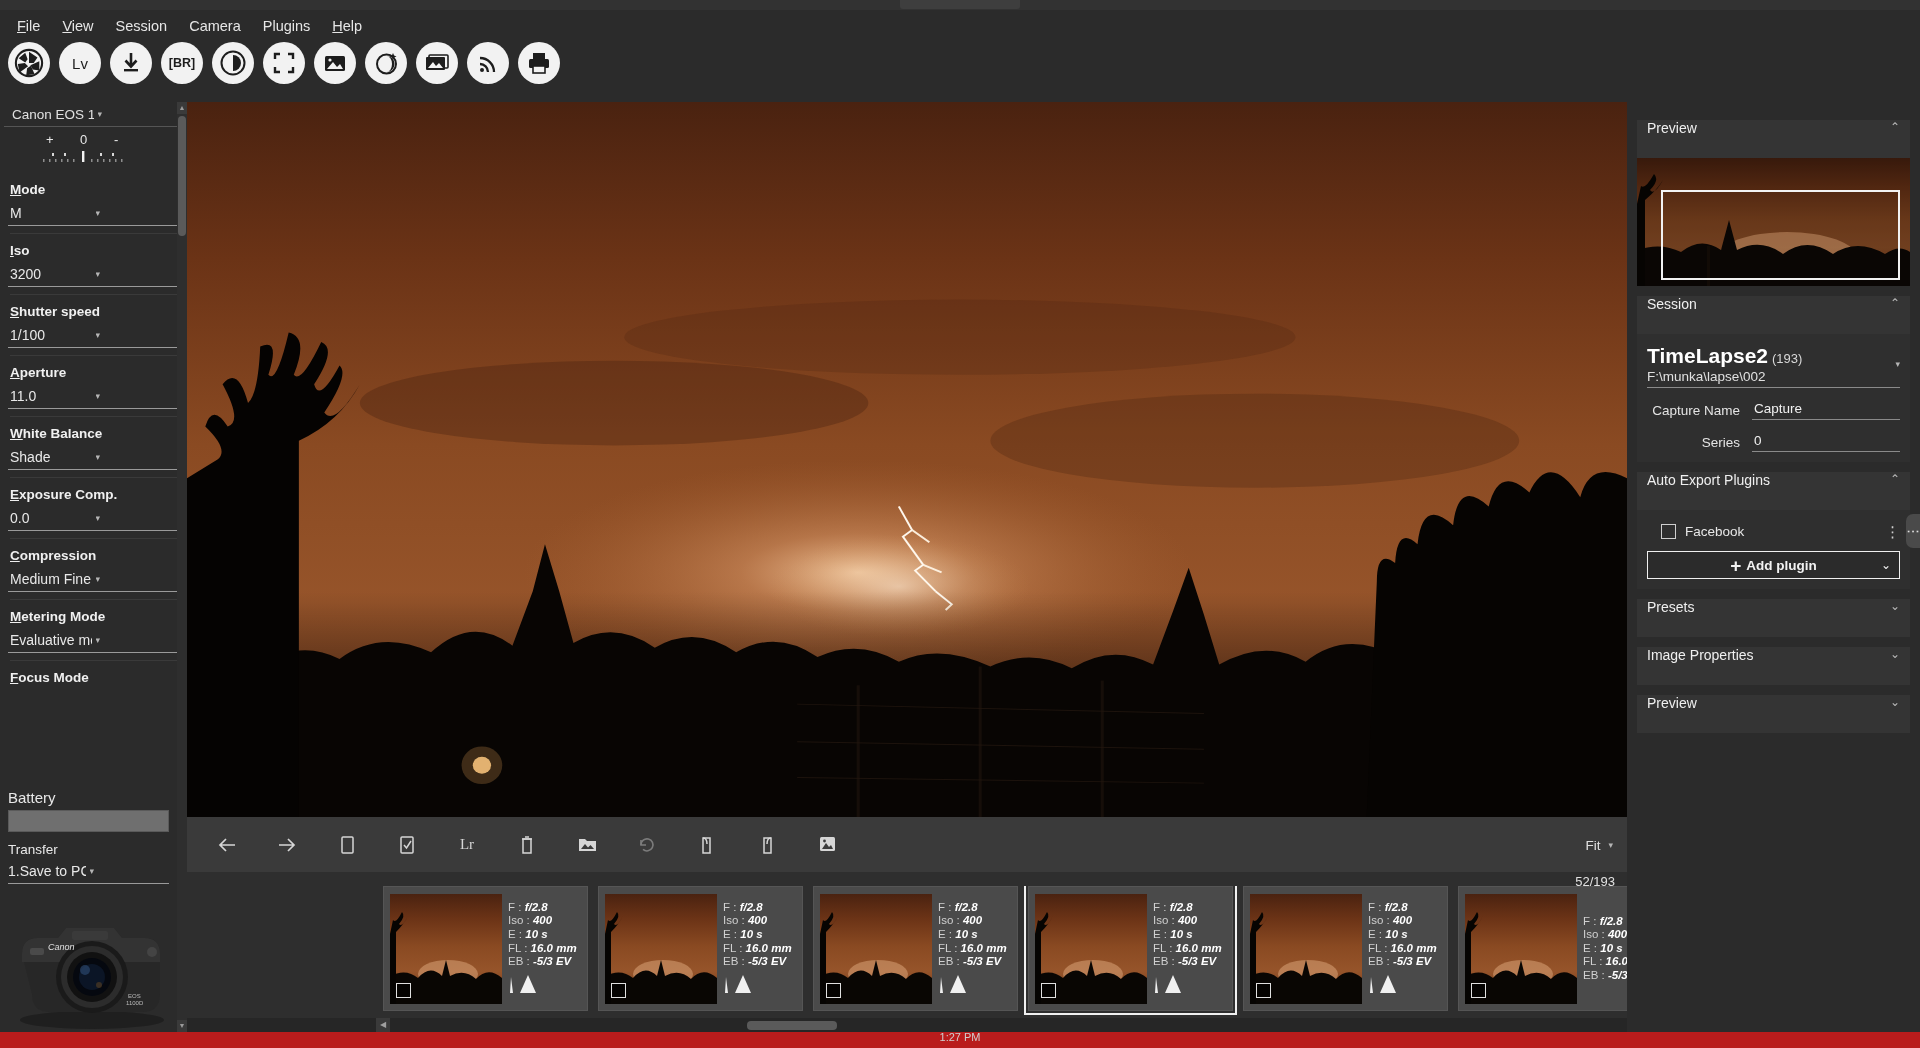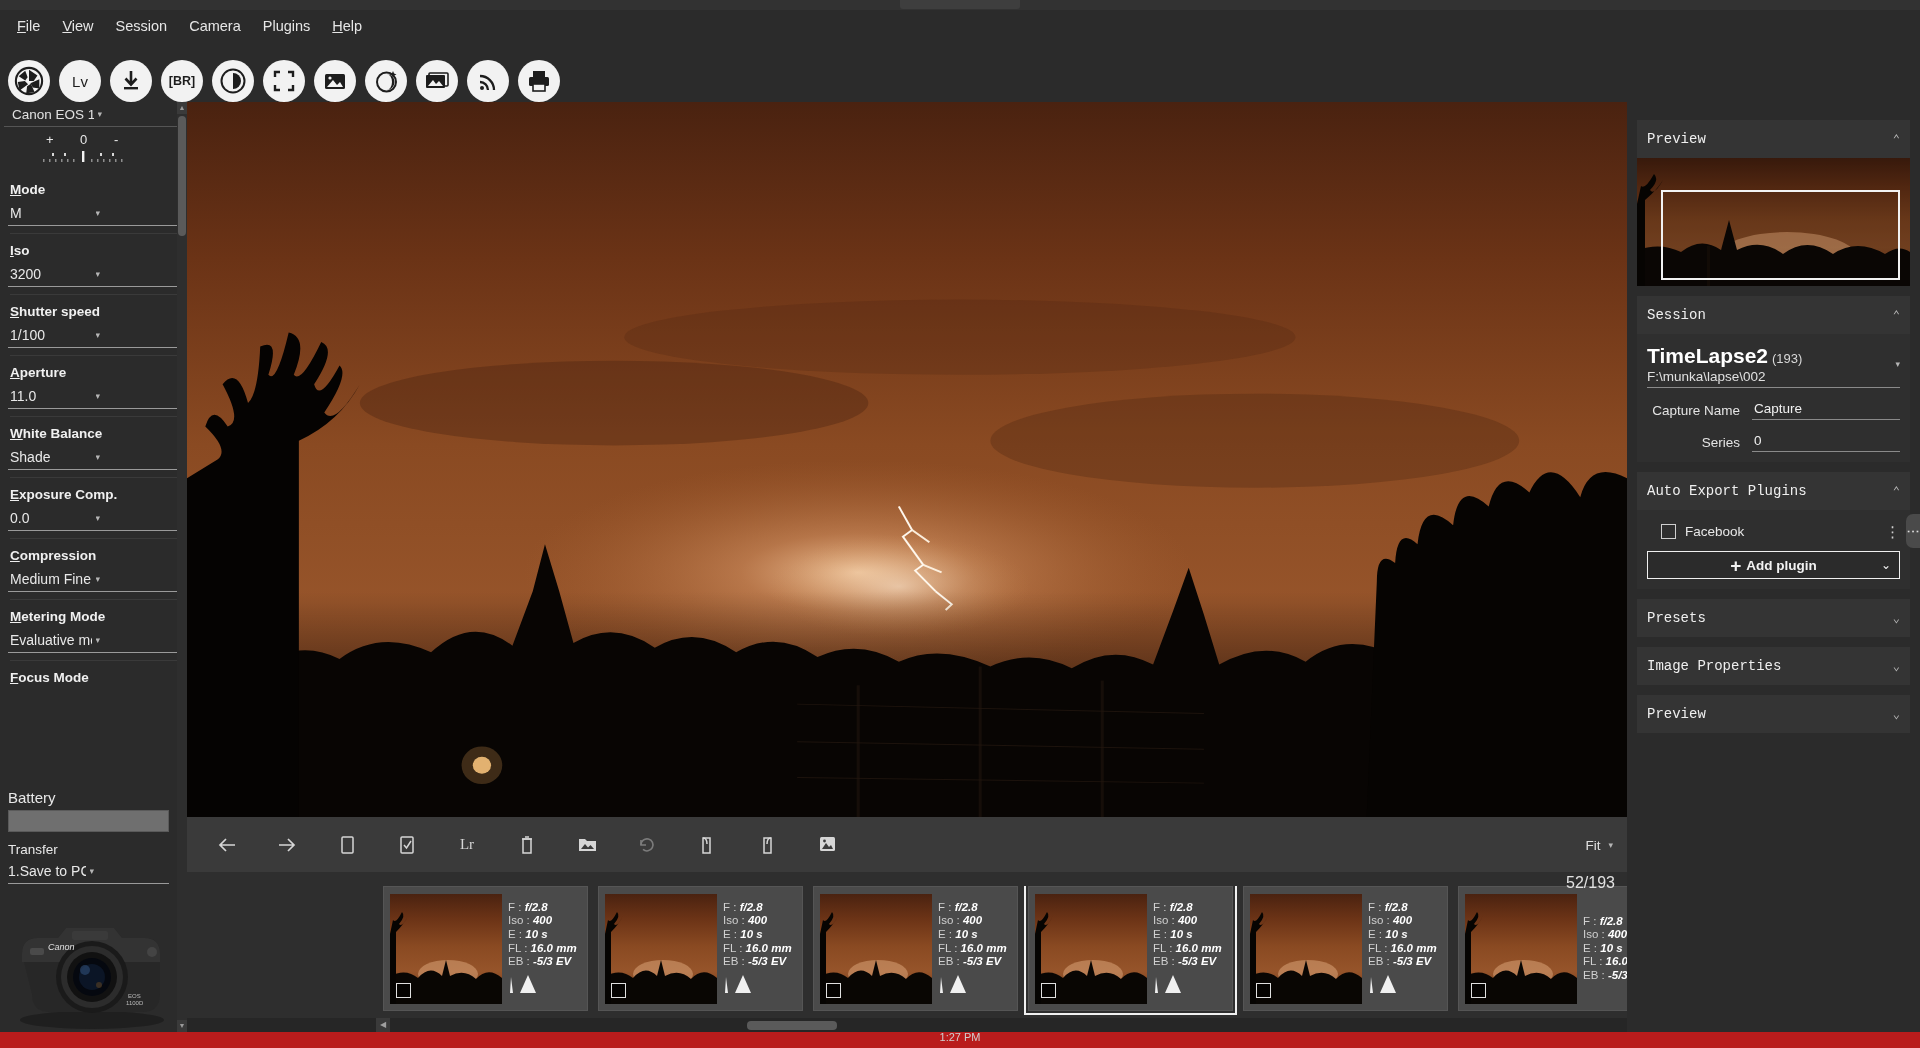--- a/index.html
+++ b/index.html
@@ -33,21 +33,21 @@
     height:32px; display:flex; align-items:center; padding-left:6px;
     background:#2b2b2b; position:relative; z-index:5;
   }
   .menubar .mi{
     padding:4px 11px; font-size:14.5px; color:#e6e6e6; cursor:pointer; border-radius:2px;
   }
   .menubar .mi u{ text-decoration:underline; }
 
   
   .toptoolbar{
-    height:60px; display:flex; align-items:flex-end; gap:9px; padding-left:8px;
+    height:60px; display:flex; align-items:flex-start; gap:9px; padding-left:8px;
     background:#2b2b2b;
   }
   .circbtn{
     width:42px; height:42px; border-radius:50%;
     background:#f2f2f2; color:#1d1d1d;
     display:flex; align-items:center; justify-content:center;
     font-size:14px; font-weight:bold; cursor:pointer; flex:0 0 auto;
   }
   .circbtn svg{ display:block; }
 
@@ -141,21 +141,21 @@
   .tbicon.dim{ opacity:0.42; }
   .fitsel{
     position:absolute; right:14px; top:50%; transform:translateY(-50%);
     display:flex; align-items:center; font-size:13.5px; color:#e0e0e0; cursor:pointer;
   }
 
   .filmstrip{
     height:160px; background:#2e2e2e; position:relative;
   }
   .counter{
-    position:absolute; right:12px; top:2px; font-size:16px; color:#e2e2e2;
+    position:absolute; right:12px; top:2px; font-size:13px; color:#e2e2e2;
     z-index:3;
   }
   .strip{
     position:absolute; left:0; right:0; top:14px; height:130px;
     display:flex; gap:10px; padding-left:196px; overflow:hidden;
   }
   .thumbcard{
     flex:0 0 auto; width:205px; height:125px; background:#4a4a4a;
     border:1px solid #555; display:flex; align-items:center; padding:6px;
     gap:6px; cursor:pointer;
@@ -199,23 +199,23 @@
   .hbox{
     position:absolute; width:17px; height:17px; border:1.6px solid #dcdcdc; top:10px;
   }
   .hbox.left{ left:12px; border-color:#d88; }
   .hbox.right{ right:12px; }
   .histcaption{
     text-align:center; font-size:12.5px; color:#dcdcdc; margin-top:1px;
   }
 
   .sectionhdr{
-    height:38px; display:flex; align-items:center; justify-content:space-between;
+    height:38px; display:flex; align-items:flex-start; justify-content:space-between;
     background:#343434; padding:0 10px; margin-top:10px; cursor:pointer;
-    font-size:14px; color:#efefef;font-family:Liberation Mono, monospace;
+    font-size:14px; color:#efefef;
   }
   .chev{ font-size:12px; color:#b8b8b8; }
   .sectionbody{ background:#2f2f2f; padding:10px; }
 
   .previewimg{
     width:100%; height:128px; position:relative; overflow:hidden; background:#150d07;
   }
   .previewimg .crop{
     position:absolute; left:24px; top:32px; right:10px; bottom:6px;
     border:2px solid #f2f2f2;

